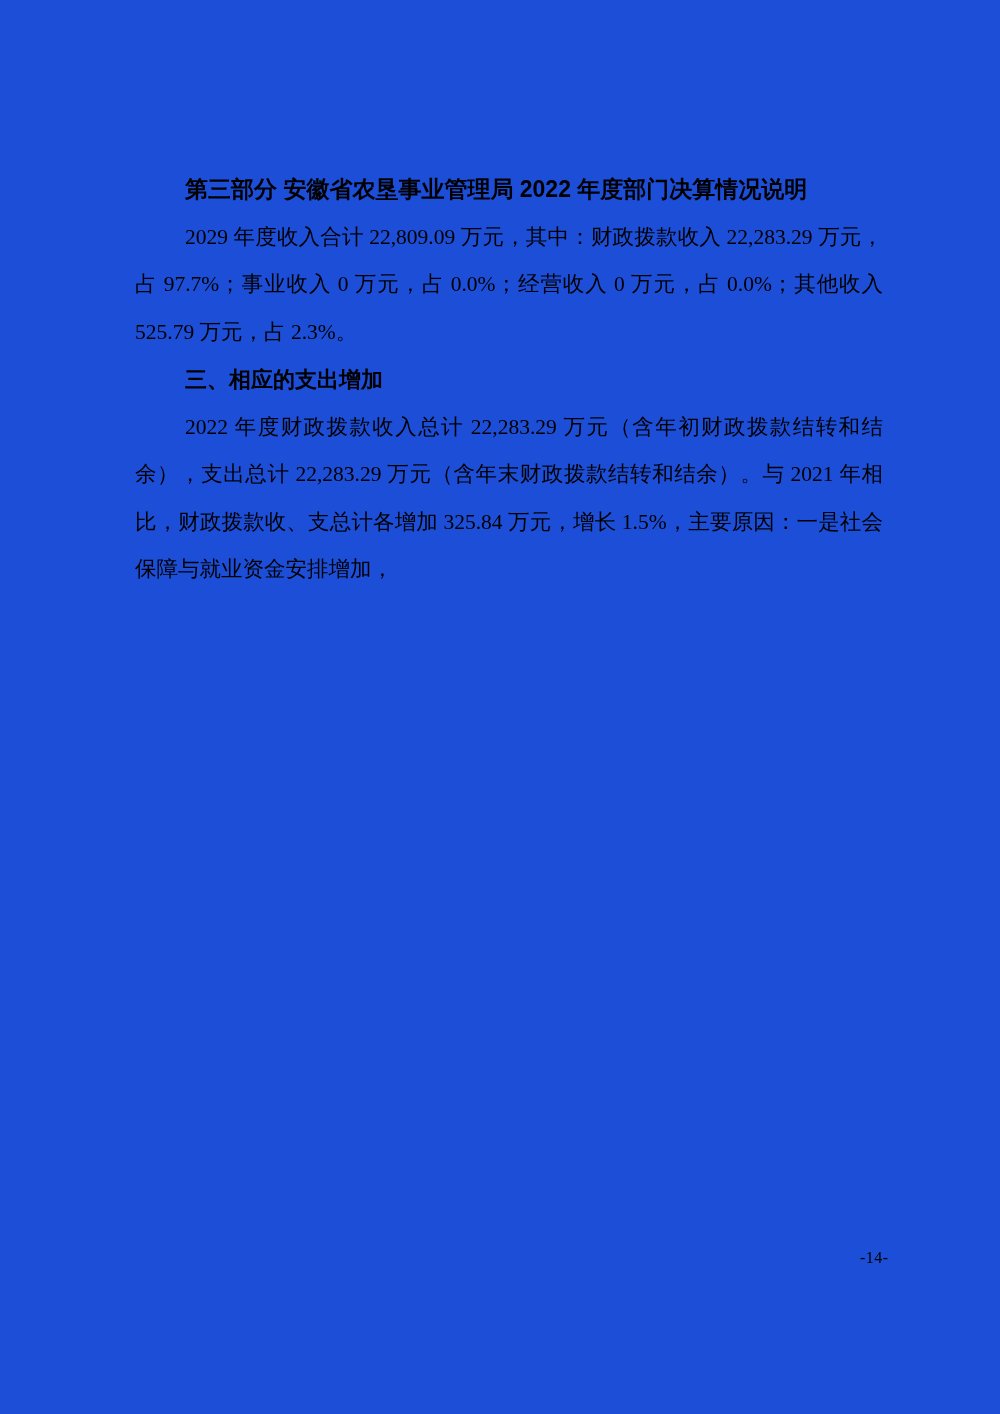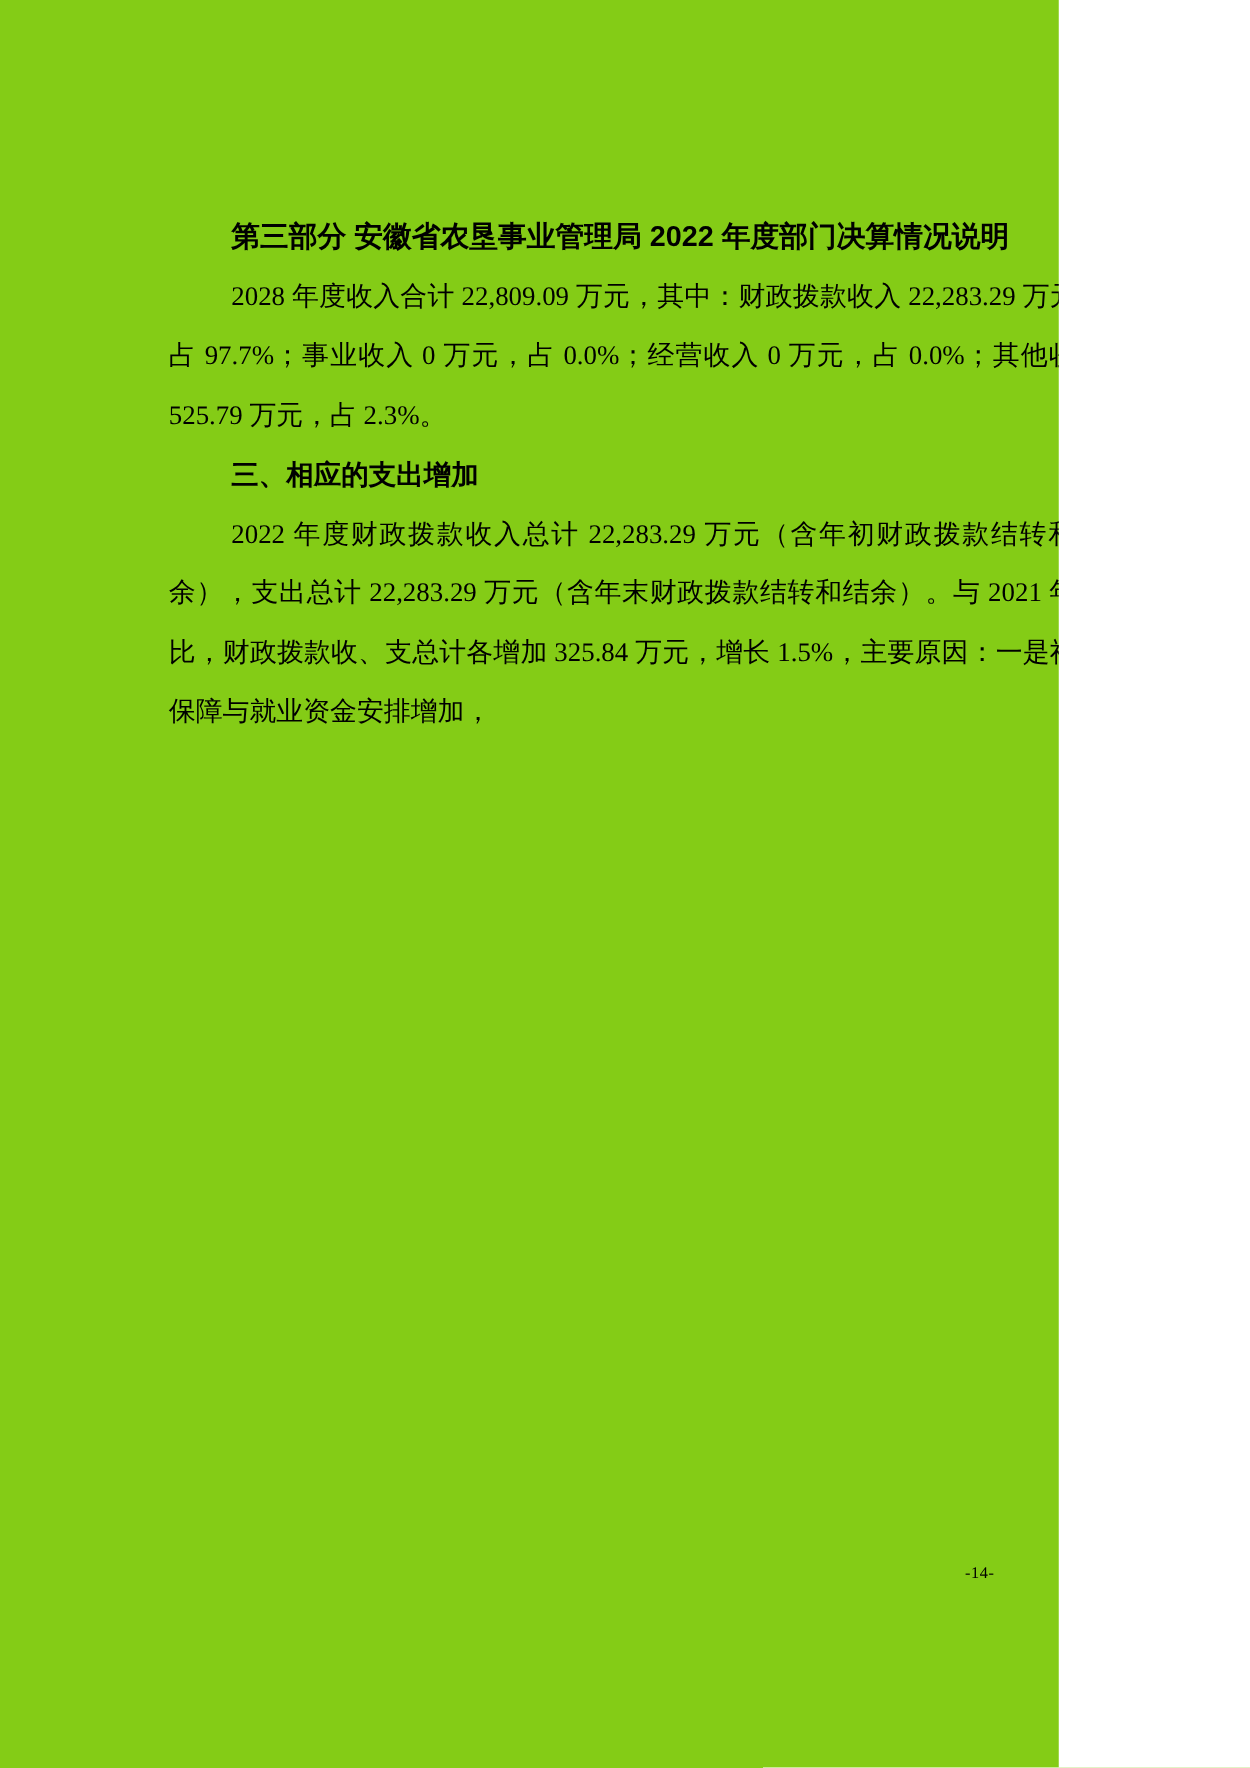--- a/index.html
+++ b/index.html
@@ -2,23 +2,23 @@
 <html><head>
 <meta charset="utf-8">
 <style>
   html, body {
     margin: 0;
     padding: 0;
     background: #ffffff;
   }
   .page {
     position: relative;
-    width: 847px;
+    width: 1000px;
     height: 1414px;
-    background: #84cc16;
+    background: #1d4ed8;
     color: #000000;
     overflow: hidden;
   }
   .content {
     position: absolute;
     left: 135px;
     top: 166px;
     width: 748px;
   }
   .doc-title {
@@ -42,39 +42,39 @@
   .body-para {
     font-family: "Liberation Serif", serif;
     font-size: 21.5px;
     line-height: 47.5px;
     text-indent: 50px;
     text-align: justify;
     margin: 0;
   }
   .page-number {
     position: absolute;
-    left: 772px;
+    left: 860px;
     top: 1245px;
     font-family: "Liberation Serif", serif;
-    font-size: 13px;
+    font-size: 16px;
     line-height: 26px;
     letter-spacing: 0.5px;
   }
 </style>
 </head>
 <body>
 
 <div class="page">
   <div class="content">
 
     <p class="doc-title">第三部分 安徽省农垦事业管理局 2022 年度部门决算情况说明</p>
 
 
     <section>
-      <p class="body-para">2028 年度收入合计 22,809.09 万元，其中：财政拨款收入 22,283.29 万元，占 97.7%；事业收入 0 万元，占 0.0%；经营收入 0 万元，占 0.0%；其他收入 525.79 万元，占 2.3%。</p>
+      <p class="body-para">2029 年度收入合计 22,809.09 万元，其中：财政拨款收入 22,283.29 万元，占 97.7%；事业收入 0 万元，占 0.0%；经营收入 0 万元，占 0.0%；其他收入 525.79 万元，占 2.3%。</p>
     </section>
 
     <section>
       <h2 class="section-heading">三、相应的支出增加</h2>
     </section>
 
     <section>
       <p class="body-para">2022 年度财政拨款收入总计 22,283.29 万元（含年初财政拨款结转和结余），支出总计 22,283.29 万元（含年末财政拨款结转和结余）。与 2021 年相比，财政拨款收、支总计各增加 325.84 万元，增长 1.5%，主要原因：一是社会保障与就业资金安排增加，</p>
     </section>
 

